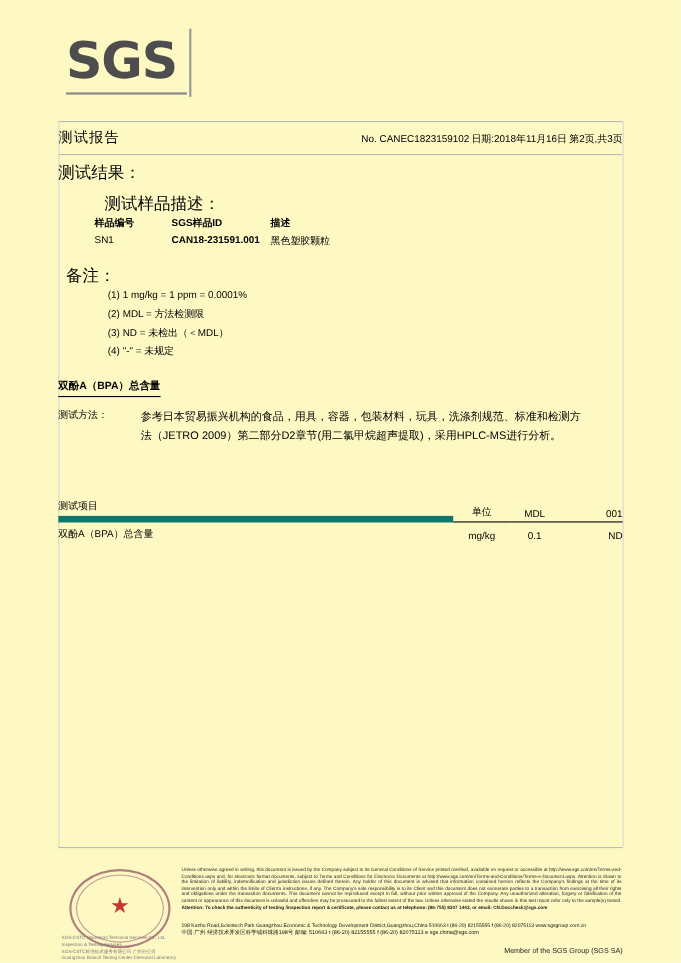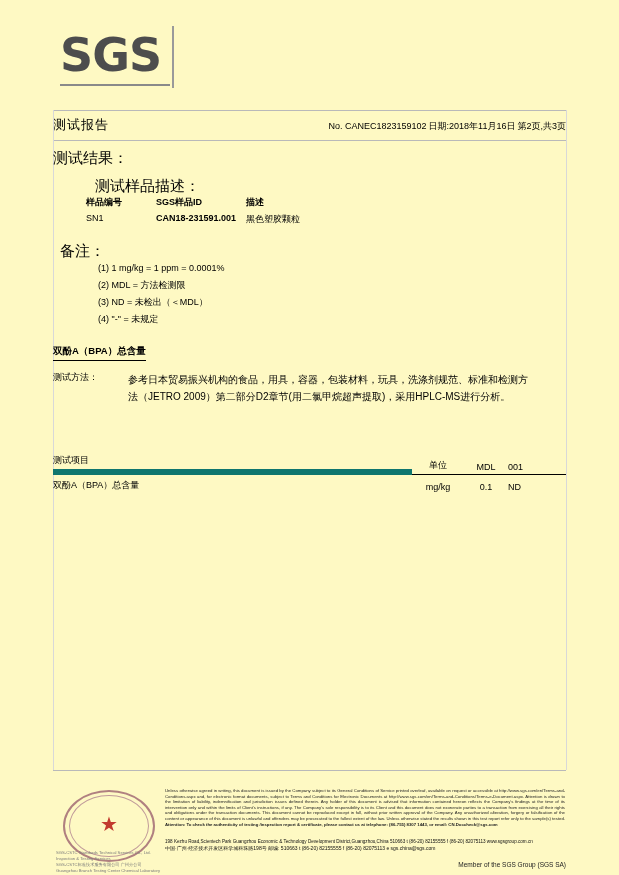--- a/index.html
+++ b/index.html
@@ -77,21 +77,21 @@
     position:absolute;left:128px;top:371px;width:400px;font-size:10px;line-height:17px;
   }
   
   .res-tbl{
     position:absolute;left:53px;top:418px;width:513px;font-size:9px;
   }
   .res-row{display:flex;align-items:flex-end;}
   .res-row .item{flex:1;}
   .res-row .unit{width:52px;text-align:center;}
   .res-row .mdl{width:44px;text-align:center;}
-  .res-row .val{width:58px;text-align:left;}
+  .res-row .val{width:58px;text-align:right;}
   .res-head .item,.res-head .unit,.res-head .mdl,.res-head .val{
     border-bottom:1px solid #000;padding-bottom:2px;
   }
   .res-head .item{border-bottom:6px solid #0f766e;margin-top:36px;}
   .res-body{margin-top:4px;}
   
   .foot-line{
     position:absolute;left:53px;top:770px;width:513px;height:1px;background:#b9b9b9;
   }
   .stamp{

